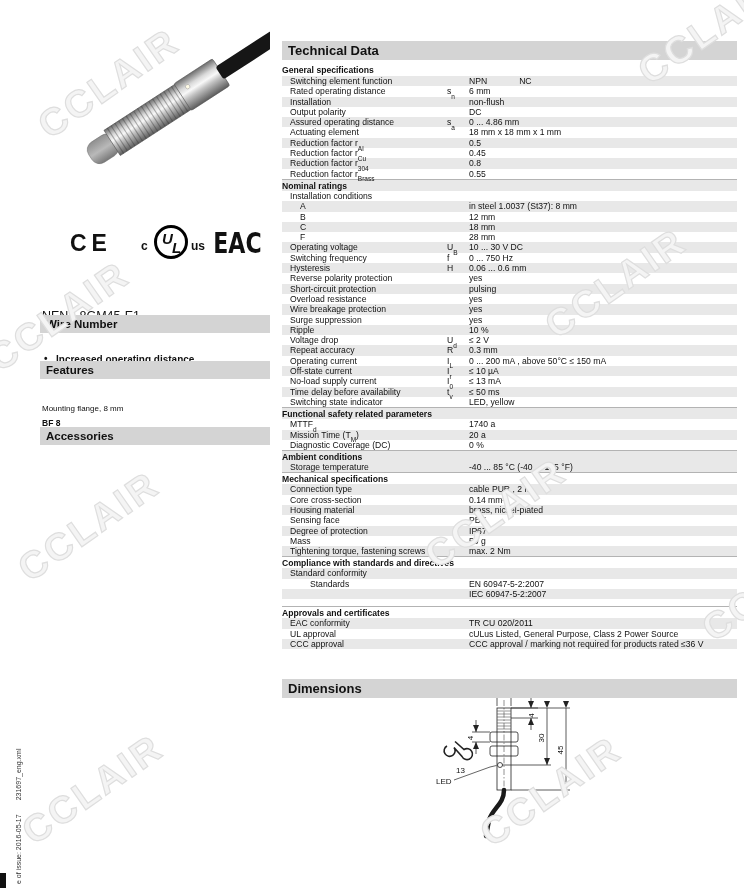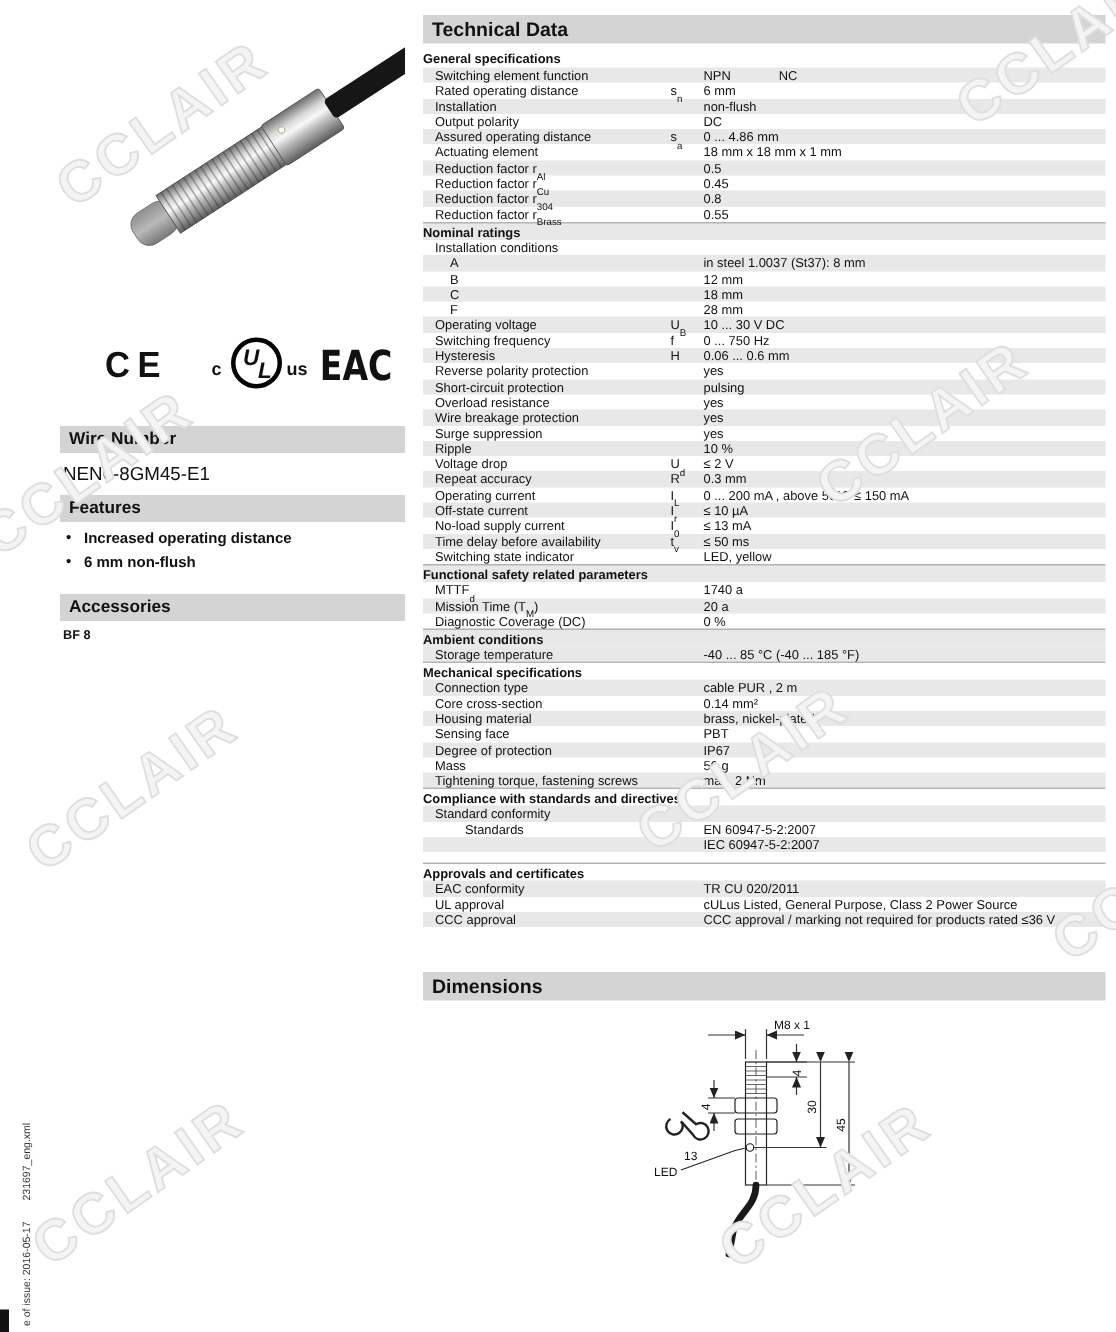--- a/index.html
+++ b/index.html
@@ -10,21 +10,21 @@
   }
   
   .wm {
     position:absolute; font-size:38px; font-weight:bold; letter-spacing:3px;
     color:#f4f4f4; -webkit-text-stroke:1.2px #dedede;
     transform:rotate(-35deg); pointer-events:none; white-space:nowrap; z-index:5;
   }
   
   .bar {
     background:#d4d4d4; font-weight:bold; line-height:18px; height:18px;
-    padding-left:6px; position:relative; z-index:2;
+    padding-left:6px; position:relative; z-index:2;margin-top:31px;
   }
   
   #left-col { position:absolute; left:40px; top:12px; width:230px; z-index:2; }
   #photo { position:absolute; left:0; top:2px; }
   #marks { position:absolute; left:0; top:206px; width:230px; height:52px; }
   #ce-mark { position:absolute; left:30px; top:12px; font-size:23px; font-weight:bold; letter-spacing:5px; transform:scaleY(1.05); }
   #ul-mark { position:absolute; left:93px; top:2px; width:76px; height:48px; }
   #ul-circle { position:absolute; left:21px; top:5px; width:34px; height:34px; border:3px solid #000; border-radius:50%; }
   #ul-circle .u { position:absolute; left:5px; top:2px; font-weight:bold; font-size:15px; font-style:italic; }
   #ul-circle .l { position:absolute; left:15px; top:11px; font-weight:bold; font-size:15px; font-style:italic; }

